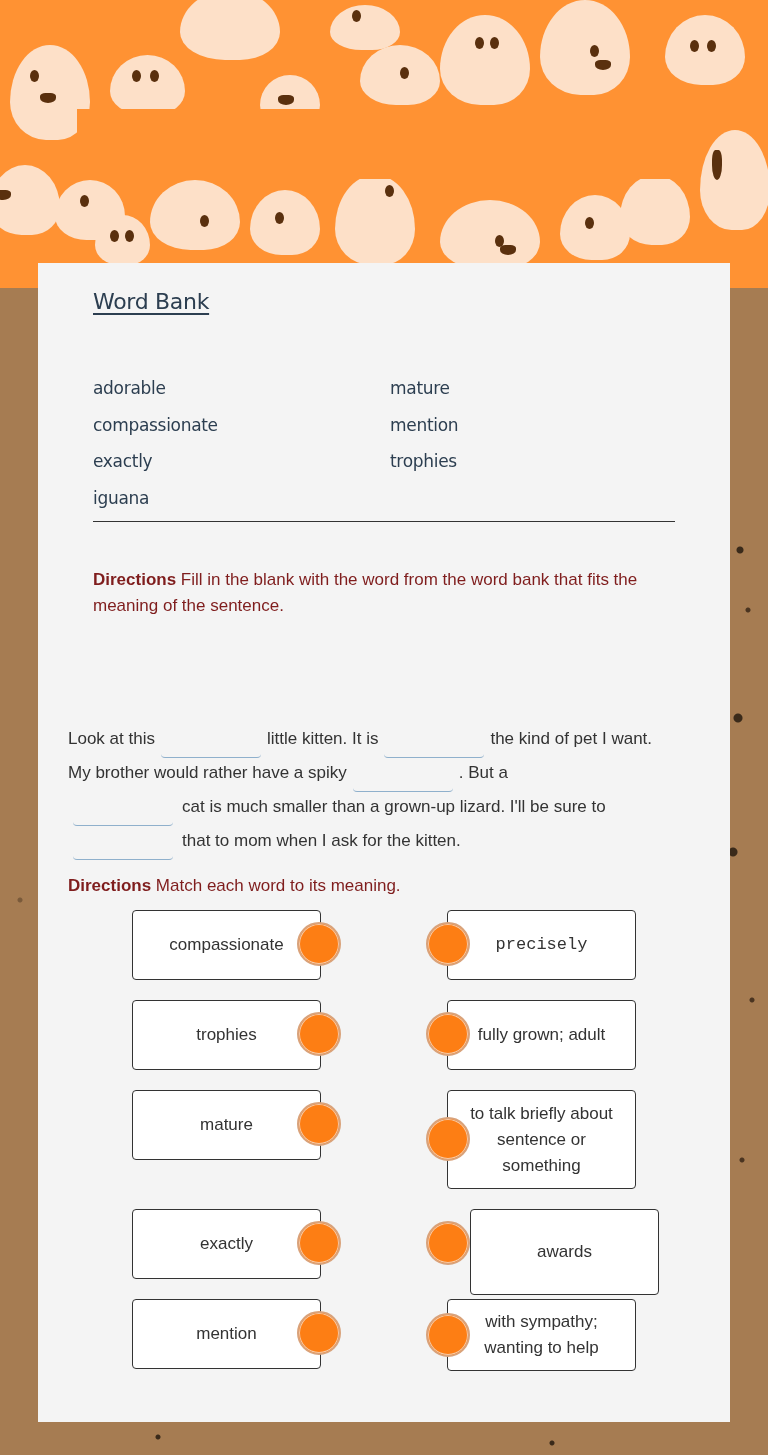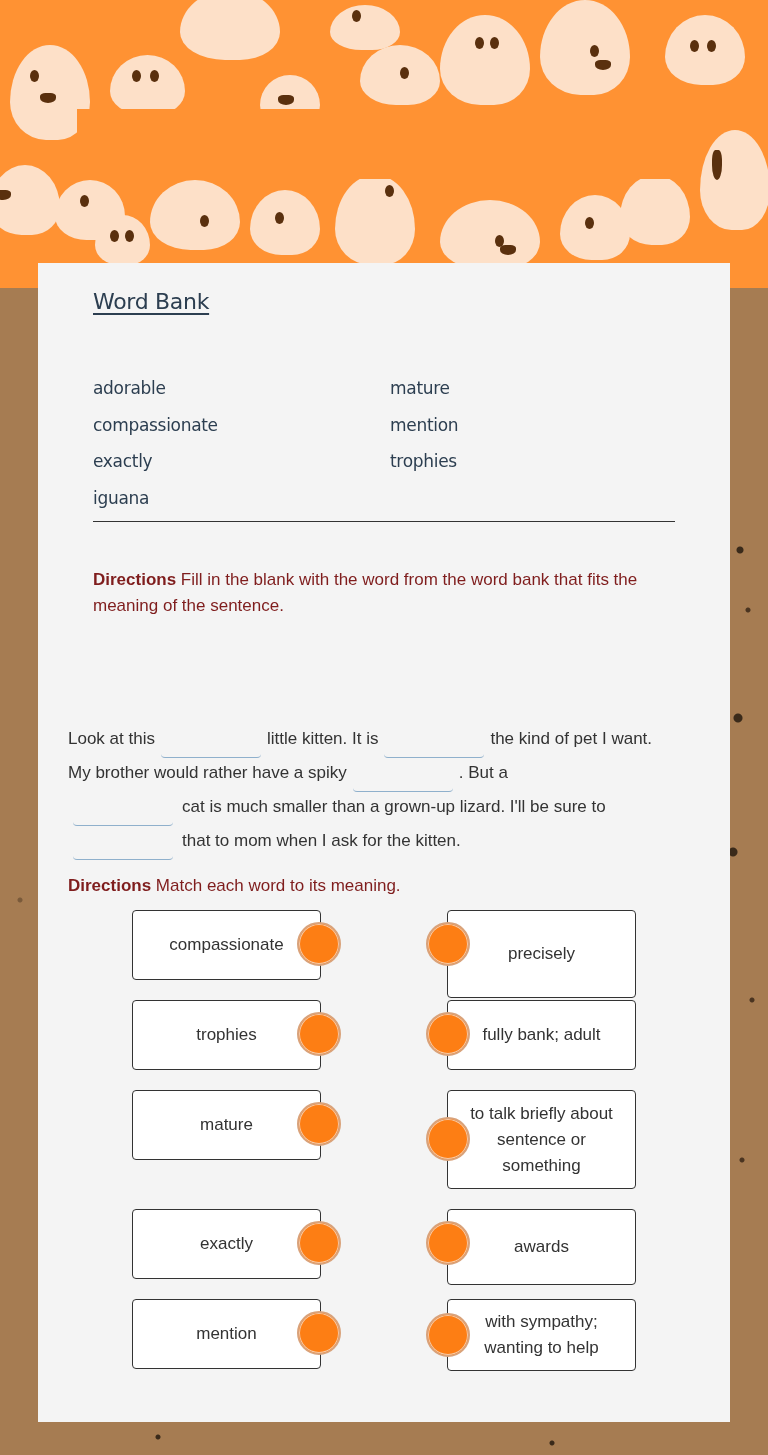--- a/index.html
+++ b/index.html
@@ -187,30 +187,30 @@
   <div class="match-box" style="left:94px;top:827px;height:70px;">
       <span>mature</span>
     </div>
   <div class="match-box" style="left:94px;top:946px;height:70px;">
       <span>exactly</span>
     </div>
   <div class="match-box" style="left:94px;top:1036px;height:70px;">
       <span>mention</span>
     </div>
 
-  <div class="match-box" style="left:409px;top:647px;height:88px;">
+  <div class="match-box" style="left:409px;top:647px;height:70px;font-family:Liberation Mono, monospace;">
       <span>precisely</span>
     </div>
   <div class="match-box" style="left:409px;top:737px;height:70px;">
-      <span>fully bank; adult</span>
+      <span>fully grown; adult</span>
     </div>
   <div class="match-box" style="left:409px;top:827px;height:99px;">
       <span>to talk briefly about sentence or something</span>
     </div>
-  <div class="match-box" style="left:409px;top:946px;height:76px;text-align:center;">
+  <div class="match-box" style="left:432px;top:946px;height:86px;text-align:center;">
       <span>awards</span>
     </div>
   <div class="match-box" style="left:409px;top:1036px;height:72px;">
       <span>with sympathy; wanting to help</span>
     </div>
 
   <div class="dot" style="left:259px;top:659px;"></div>
   <div class="dot" style="left:259px;top:749px;"></div>
   <div class="dot" style="left:259px;top:839px;"></div>
   <div class="dot" style="left:259px;top:958px;"></div>

